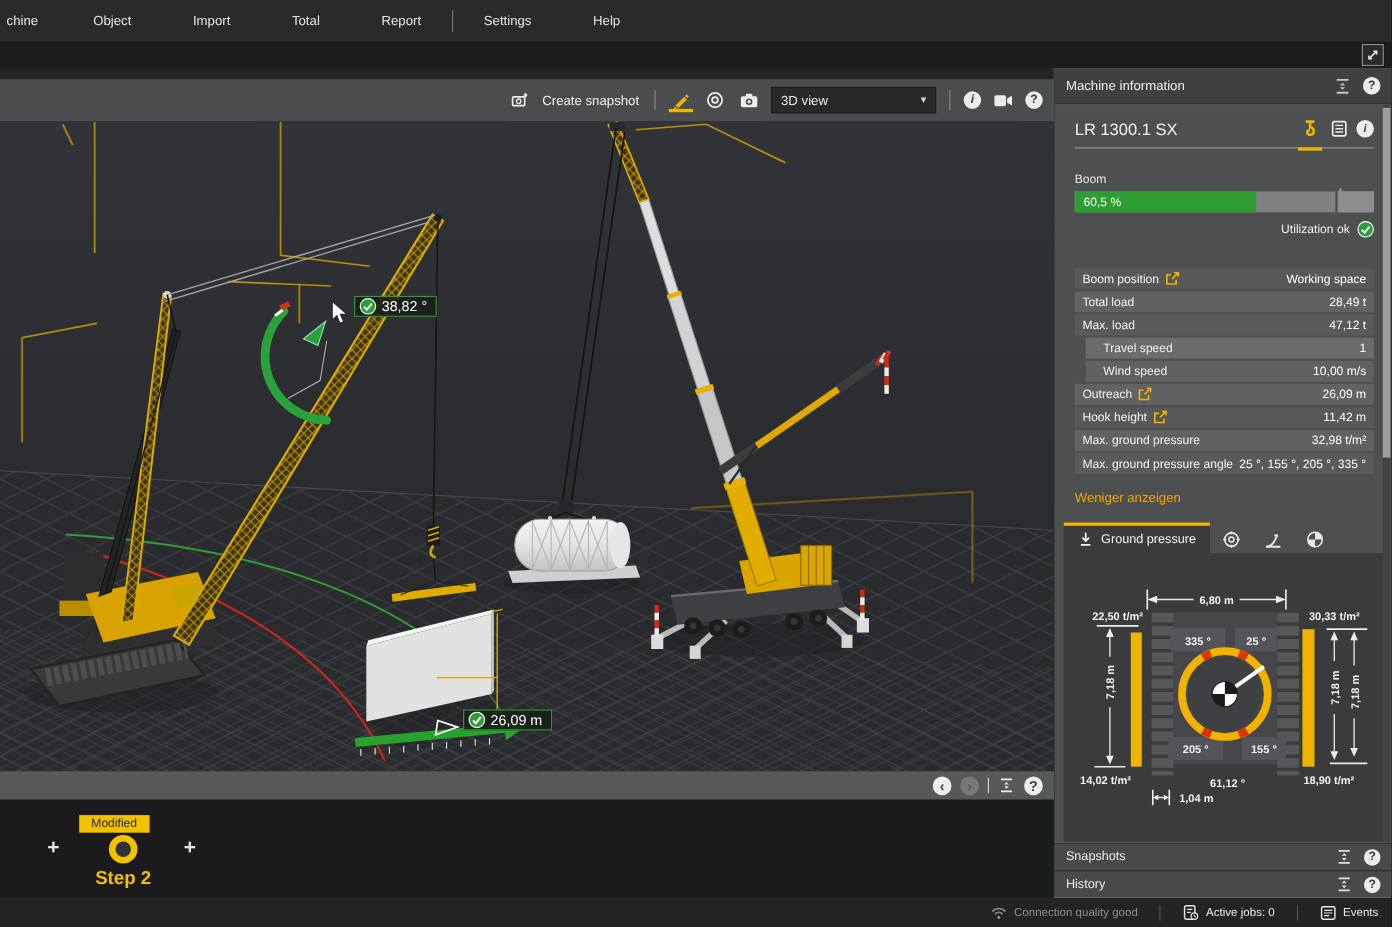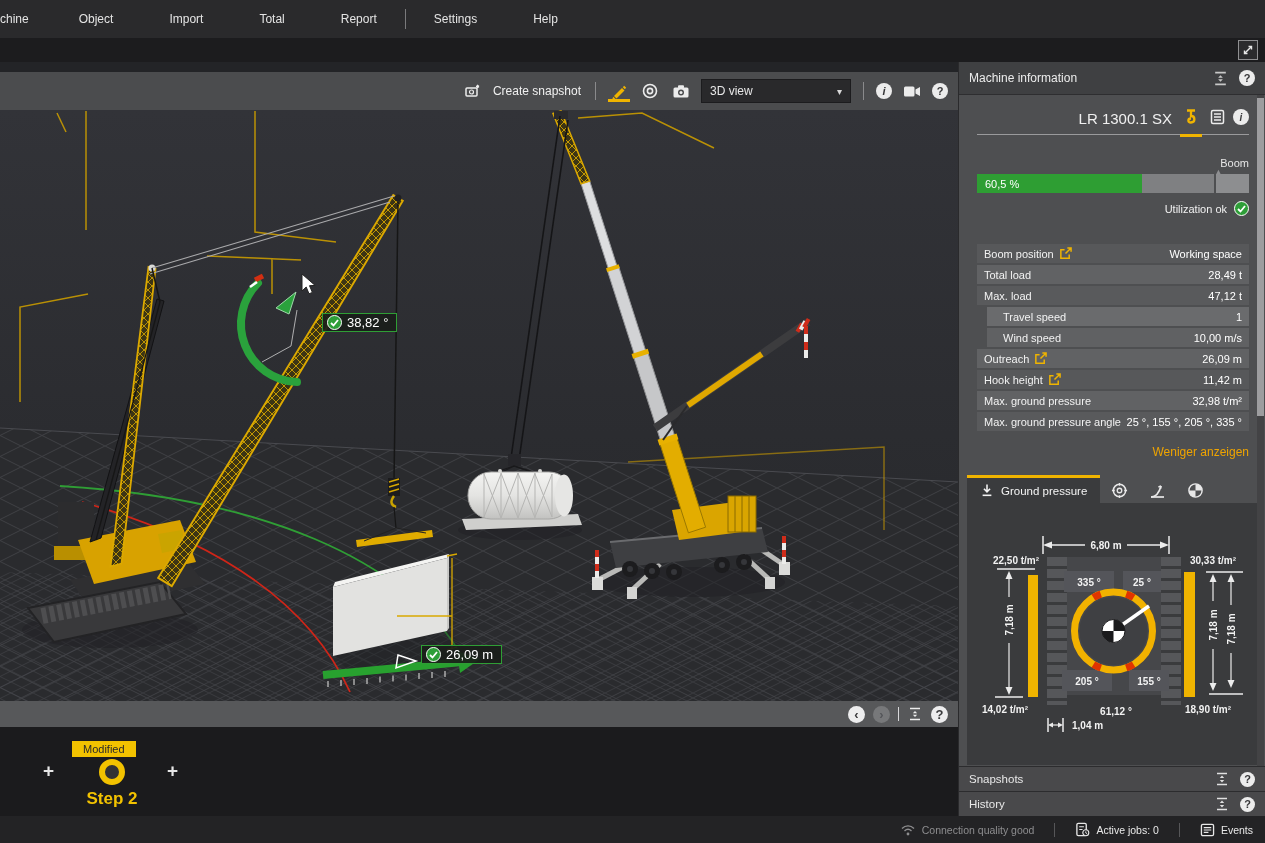--- a/index.html
+++ b/index.html
@@ -3,31 +3,31 @@
 <meta charset="utf-8">
 <style>
   * { margin:0; padding:0; box-sizing:border-box; }
   html,body { background:#111; }
   body { font-family:"Liberation Sans", sans-serif; }
   .app { position:relative; width:1265px; height:843px; background:#232427; overflow:hidden; color:#e8e8e8; }
 
   
   .menubar { height:38px; background:#2a2a2c; display:flex; align-items:center; }
   .menu-item { padding:0 28px; font-size:12px; color:#e4e4e4; height:38px; display:flex; align-items:center; cursor:default; }
-  .menu-item.first { padding-left:0; padding-right:22px; }
+  .menu-item.first { padding-left:6px; padding-right:22px; }
   .menu-sep { width:1px; height:20px; background:#7a7a7c; }
 
   
   .substrip { position:relative; height:24px; background:#1c1c1e; }
   .expand-btn { position:absolute; right:7px; top:2px; width:20px; height:20px; border:1px solid #8f8f91; background:#2b2b2d; display:flex; align-items:center; justify-content:center; }
 
   
   .mainrow { display:flex; height:754px; }
   .leftcol { width:958px; display:flex; flex-direction:column; }
-  .rightcol { width:307px; display:flex; flex-direction:column; background:#86efac; border-left:1px solid #2a2a2c;text-align:right; }
+  .rightcol { width:307px; display:flex; flex-direction:column; background:#86efac; border-left:1px solid #2a2a2c; }
 
   
   .toolbar { height:38px; background:#4b4c4e; display:flex; align-items:center; justify-content:flex-end; gap:9px; padding-right:10px; font-size:12px;margin-top:10px; }
   .tool-label { color:#f0f0f0; margin-right:2px; }
   .tb-sep { width:1px; height:18px; background:#8a8a8c; margin:0 3px; }
   .tb-ico { display:flex; align-items:center; justify-content:center; width:22px; height:22px; }
   .tb-ico.active { border-bottom:3px solid #f0b400; padding-top:3px; }
   .viewselect { width:150px; height:24px; background:#29292b; border:1px solid #1c1c1e; display:flex; align-items:center; justify-content:space-between; padding:0 8px; color:#e8e8e8; }
   .circle-ico { width:16px; height:16px; border-radius:50%; background:#ececec; color:#353537; font-size:11px; font-weight:bold; display:flex; align-items:center; justify-content:center; }
 
@@ -400,21 +400,21 @@
                 <line x1="552" y1="364" x2="535" y2="407"></line>
             </g>
             <circle cx="500" cy="361" r="2" fill="#d8d8d6"></circle>
               <circle cx="540" cy="361" r="2" fill="#d8d8d6"></circle>
           </g>
 
           <path d="M302,164 l0,17 l4.2,-4 l2.8,6.8 l3.4,-1.4 l-2.9,-6.7 l5.6,-0.3 Z" fill="#fff" stroke="#222" stroke-width="1"></path>
         </svg>
 
         
-        <div class="meas-label" style="left:322px; top:159px;margin-top:44px;">
+        <div class="meas-label" style="left:322px; top:159px;">
           <span class="chk">
             <svg width="9" height="8" viewBox="0 0 9 8">
                 <path d="M1,4 L3.5,6.5 L8,1" fill="none" stroke="#fff" stroke-width="1.8"></path>
               </svg>
           </span>
           <span>38,82 °</span>
         </div>
         <div class="meas-label" style="left:421px; top:535px;">
           <span class="chk">
             <svg width="9" height="8" viewBox="0 0 9 8">

